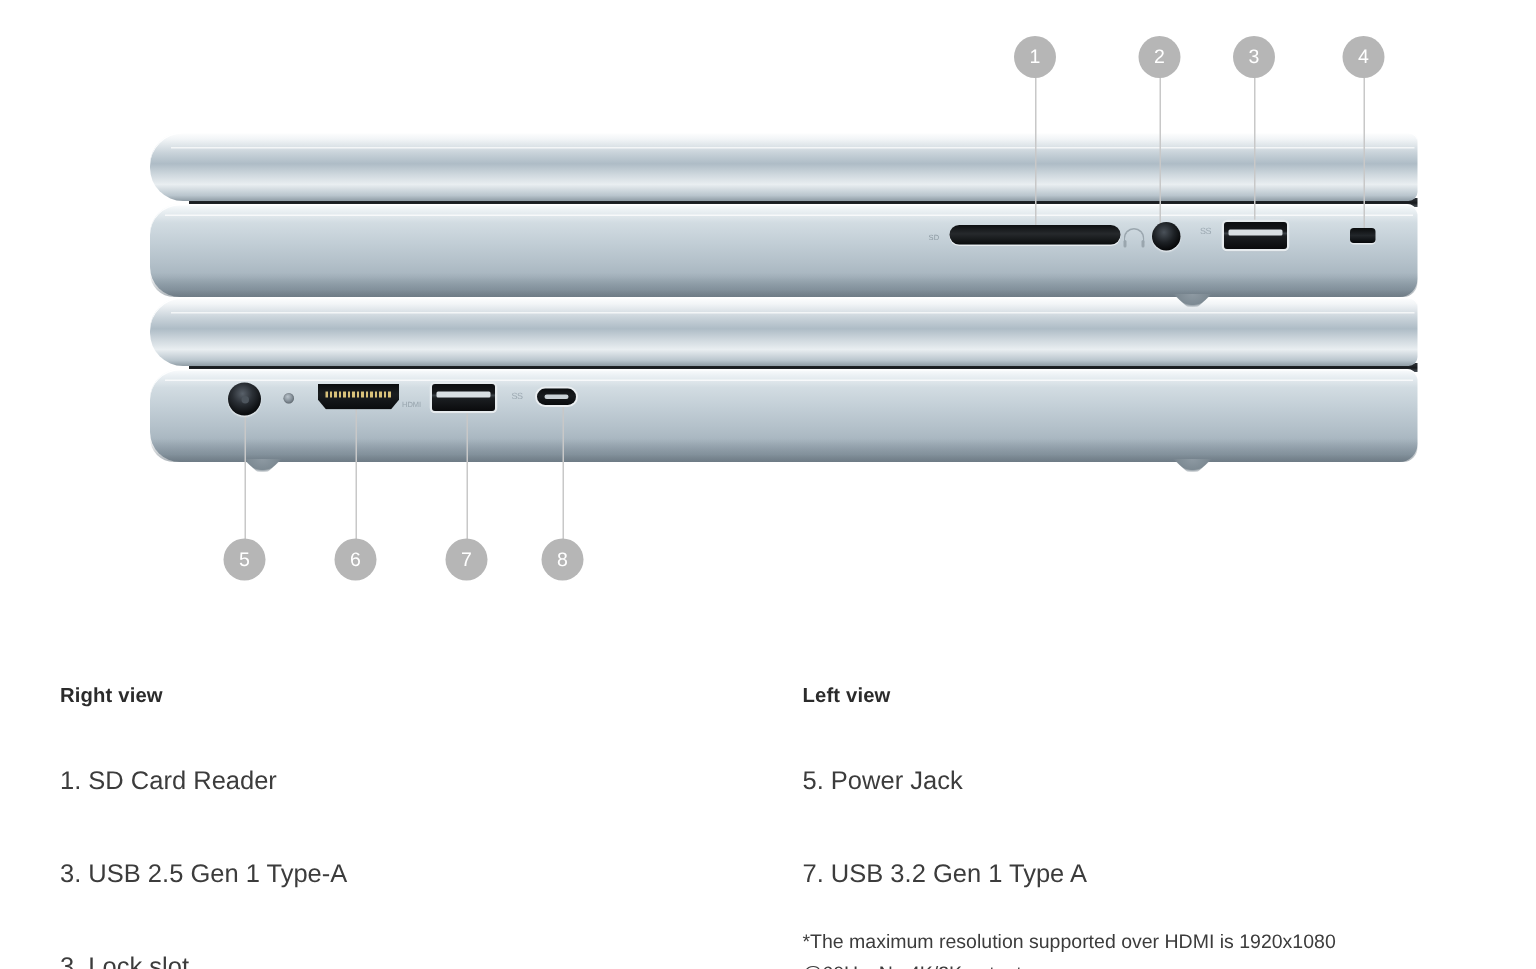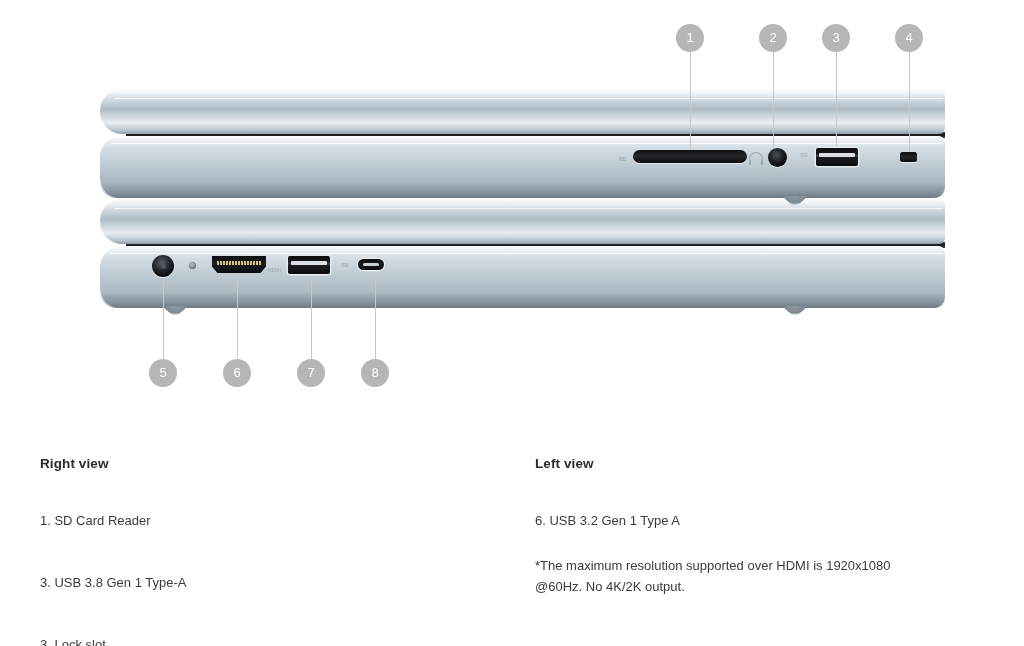--- a/index.html
+++ b/index.html
@@ -289,21 +289,21 @@
     font-weight: bold;
     color: #2b2b2b;
     margin: 0 0 21px 0;
     letter-spacing: .1px;
   }
   ul.items {
     list-style: none;
     margin: 0; padding: 0;
   }
   ul.items li {
-    font-size: 13px;
+    font-size: 17px;
     line-height: 24px;
     color: #3c3c3c;
     white-space: nowrap;
     margin-top: 38px;
   }
   .info-icon {
     display: inline-block;
     width: 12px; height: 12px;
     border: 1.2px solid #7ab2d8;
     border-radius: 50%;
@@ -407,25 +407,26 @@
   <div class="leader" style="left:375px; top:264px; height:96px;"></div>
   <div class="badge" style="left:361px; top:359px;">8</div>
 </div>
 
 <div id="legend">
 
   <div class="col left">
     <h3 class="col-title">Right view</h3>
     <ul class="items">
       <li><span>1. SD Card Reader</span></li>
-      <li><span>3. USB 3.8 Gen 1 Type-A</span></li>
+      <li><span>3. USB 2.5 Gen 1 Type-A</span></li>
       <li><span>3. Lock slot</span></li>
     </ul>
   </div>
 
   <div class="col right">
     <h3 class="col-title">Left view</h3>
     <ul class="items">
-      <li><span>6. USB 3.2 Gen 1 Type A</span></li>
+      <li><span>5. Power Jack</span></li>
+      <li><span>7. USB 3.2 Gen 1 Type A</span></li>
     </ul>
     <p class="footnote">*The maximum resolution supported over HDMI is 1920x1080 @60Hz. No 4K/2K output.</p>
   </div>
 </div>
 
 </body></html>

